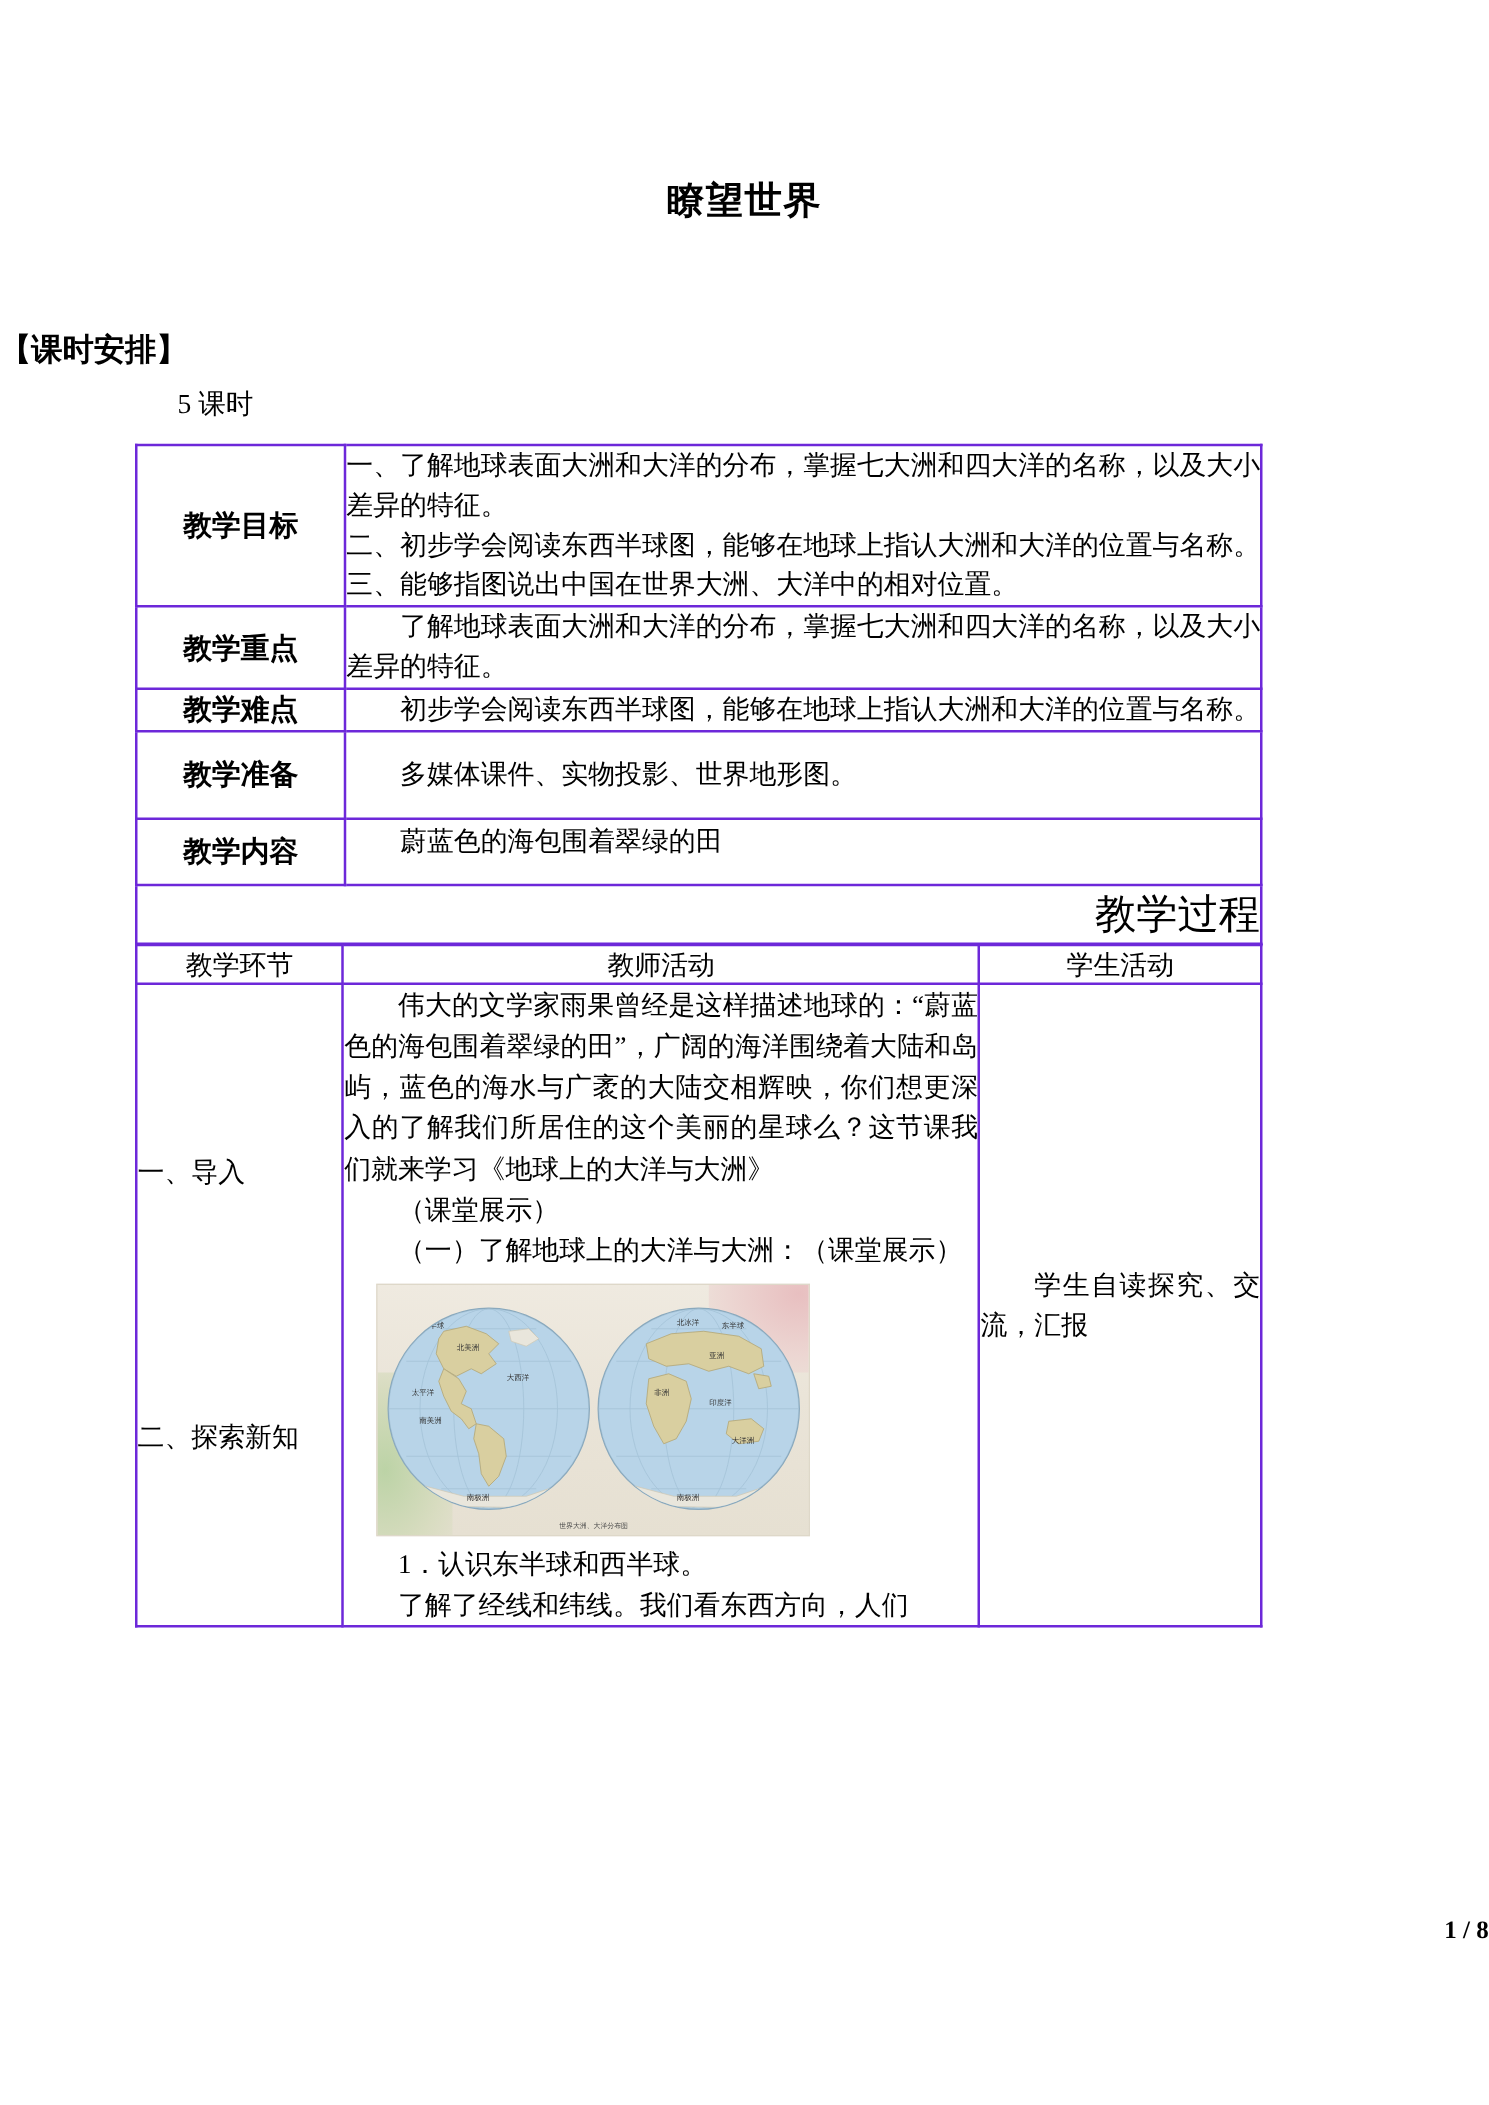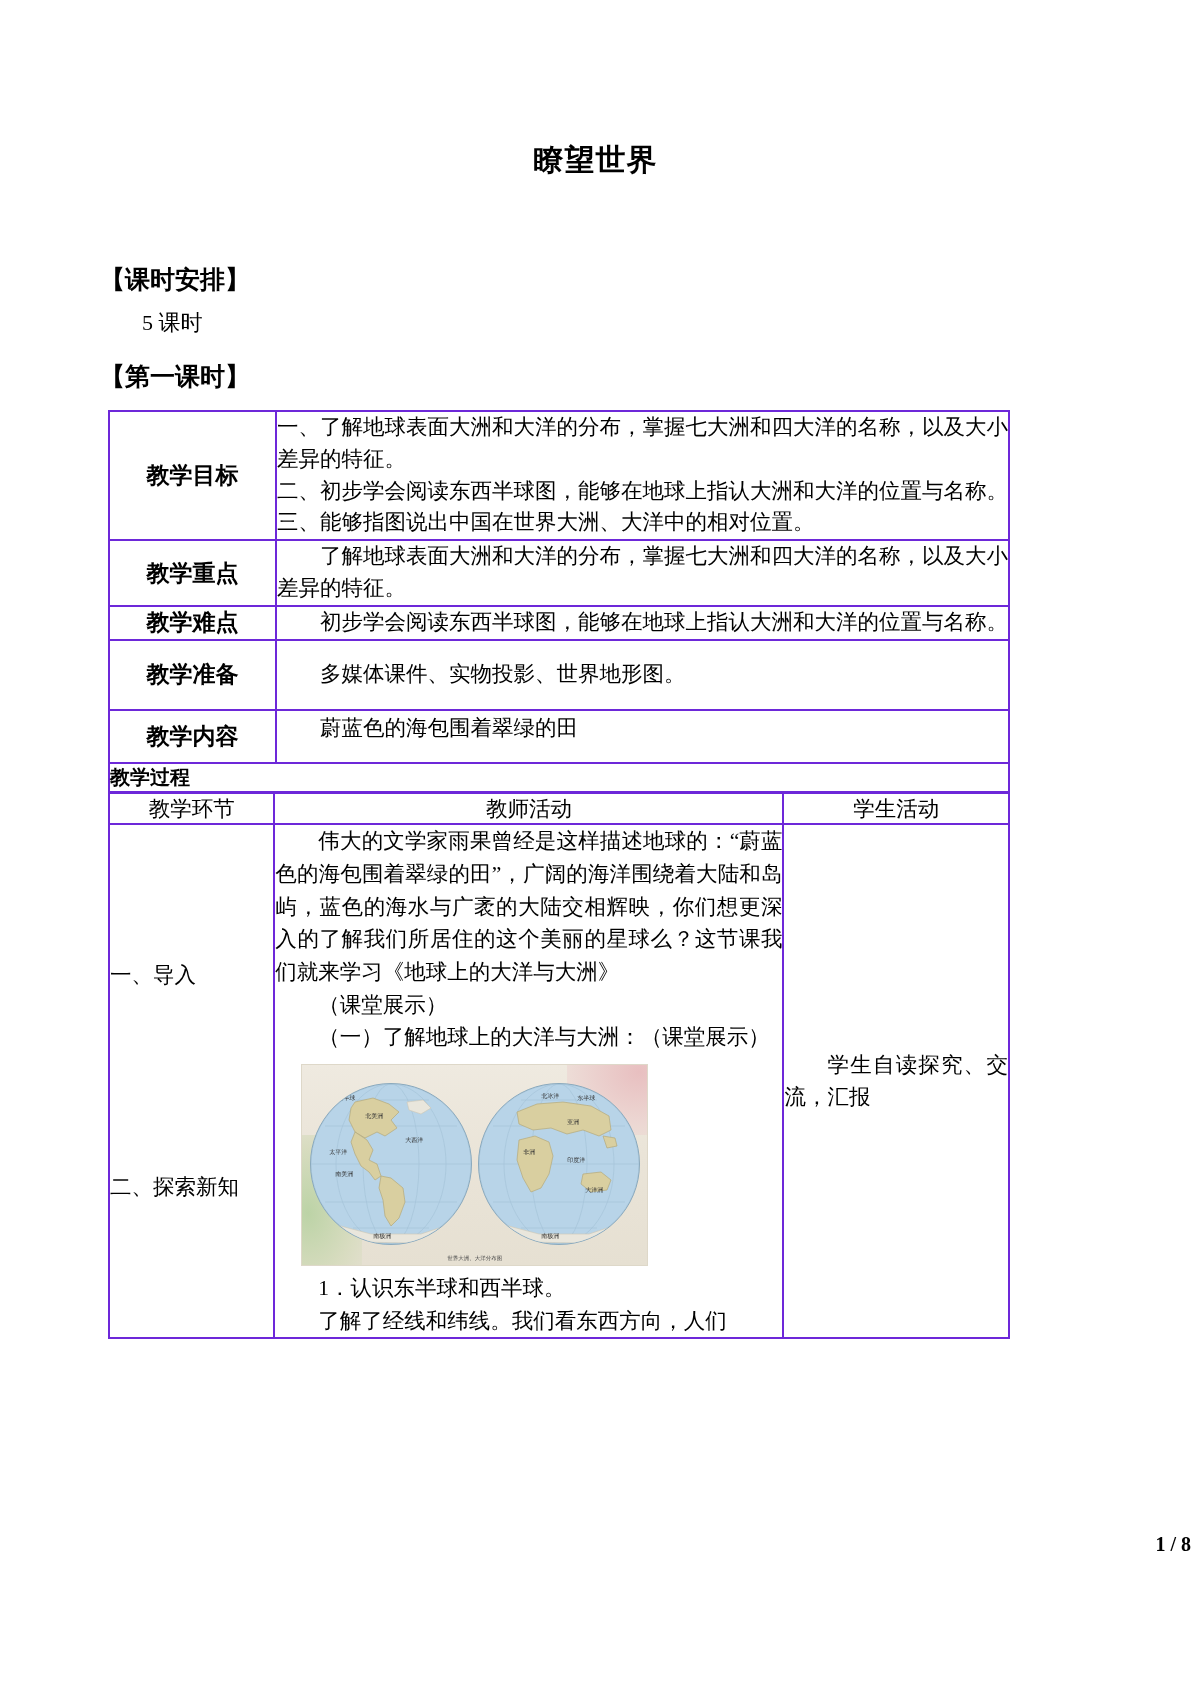--- a/index.html
+++ b/index.html
@@ -27,21 +27,20 @@
     font-size: 30px;
     font-weight: bold;
     letter-spacing: 1px;
     margin: 0;
     padding-top: 140px;
   }
   .section-head {
     font-size: 25px;
     font-weight: bold;
     margin: 0;
-    padding-left: 100px;
   }
   .sh-1 { padding-top: 82px; }
   .sh-2 { padding-top: 22px; }
   .plain-line {
     font-size: 22px;
     padding-left: 142px;
     padding-top: 12px;
   }
   table.main {
     border-collapse: collapse;
@@ -67,23 +66,23 @@
     font-size: 21.5px;
     line-height: 1.48;
     padding: 5px 8px 5px 10px;
     text-align: justify;
   }
   .body-cell p {
     margin: 0;
   }
   .indent2 { text-indent: 2em; }
   .proc-title {
-    text-align: left;
-    font-size: 20px;
-    font-weight: bold;
+    text-align: right;
+    font-size: 33px;
+    font-weight: normal;
     font-family: "Liberation Sans", "DejaVu Sans", sans-serif;
     padding: 14px 0 12px 0;
   }
   .col-head {
     text-align: center;
     font-size: 21.5px;
     padding: 5px 0;
   }
   .c1 { width: 165px; }
   .c2 { width: 508px; }
@@ -172,21 +171,20 @@
 </style>
 </head>
 <body>
 
 <div class="page">
 
   <h1 class="doc-title">瞭望世界</h1>
 
   <div class="section-head sh-1">【课时安排】</div>
   <div class="plain-line">5 课时</div>
-  <div class="section-head sh-2">【第一课时】</div>
 
   <table class="main">
     <tbody>
       <tr>
         <td class="lbl">教学目标</td>
         <td class="body-cell">
           <p>一、了解地球表面大洲和大洋的分布，掌握七大洲和四大洋的名称，以及大小差异的特征。</p>
           <p>二、初步学会阅读东西半球图，能够在地球上指认大洲和大洋的位置与名称。</p>
           <p>三、能够指图说出中国在世界大洲、大洋中的相对位置。</p>
         </td>

